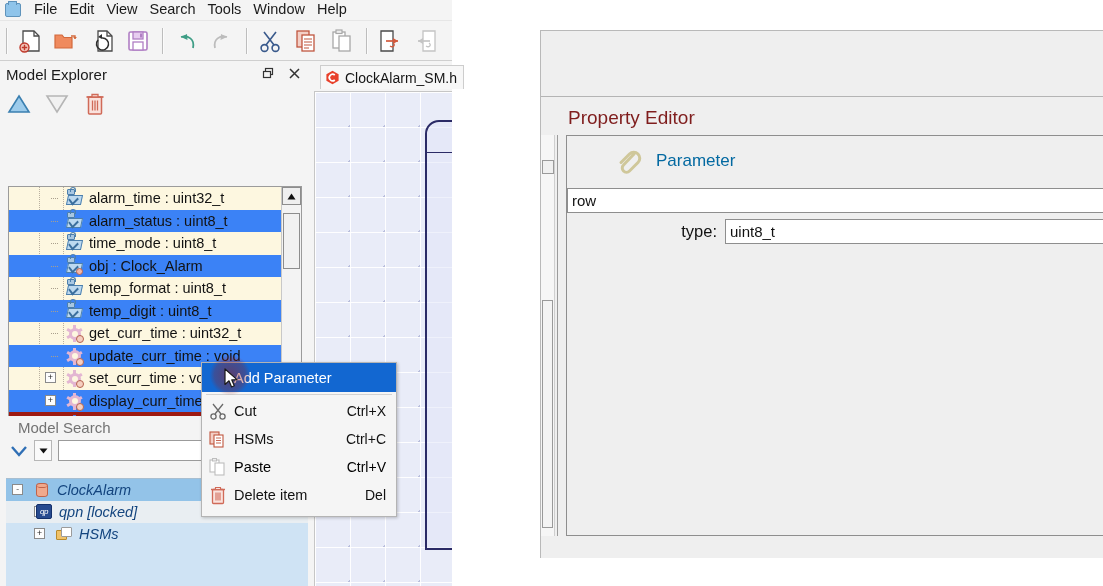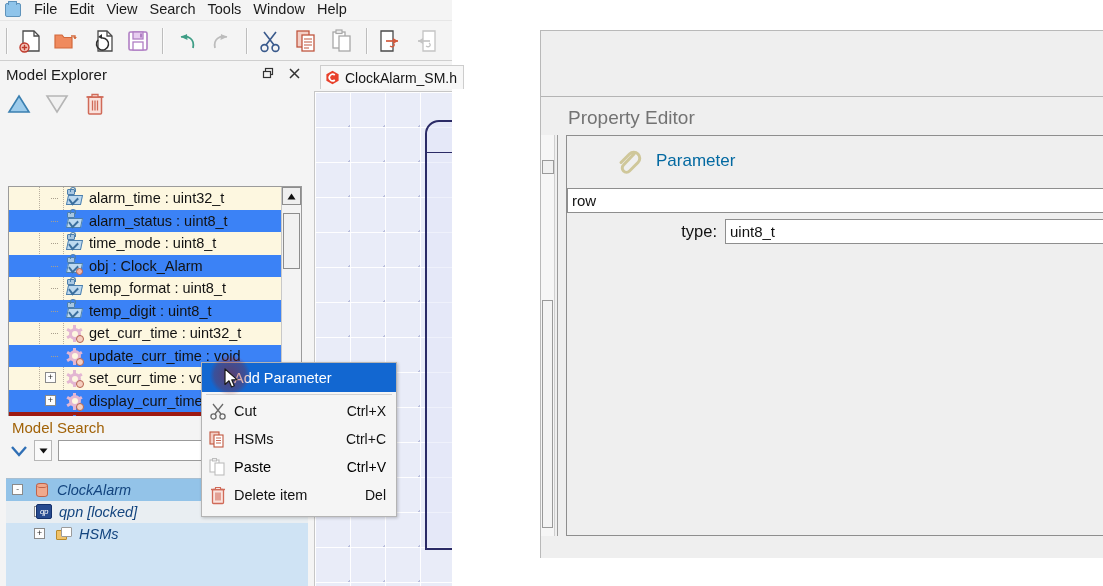--- a/index.html
+++ b/index.html
@@ -169,21 +169,21 @@
   .vsb-thumb {
     position:absolute; left:1px; top:26px; width:17px; height:56px;
     background:#f1f1f1; border:1px solid #8d8d8d; cursor: pointer;
   }
 
   
   .panel-ms {
     position: absolute; left: 0; top: 416px; width: 308px; height: 170px;
     background: #f4f4f4;
   }
-  .ms-title { font-size: 15px; color:#a16207; padding: 3px 0 0 12px; }
+  .ms-title { font-size: 15px; color:#737373; padding: 3px 0 0 18px; }
   .ms-toolbar { display:flex; align-items:center; padding: 4px 0 0 6px; gap: 2px; }
   .ms-icon-btn { width: 26px; height: 21px; display:flex; align-items:center;
                  justify-content:center; cursor:pointer; }
   .ms-drop-btn { width: 18px; height: 21px; border:1px solid #b7b7b7; background:#fafafa;
                  display:flex; align-items:center; justify-content:center; cursor:pointer; }
   .ms-input {
     height: 21px; width: 160px; border:1px solid #9b9b9b; background:#ffffff;
     margin-left: 4px; font-size: 13px; padding: 0 3px; outline: none;
     font-family: "Liberation Sans", sans-serif;
   }
@@ -279,21 +279,21 @@
   
   .right-win {
     position:absolute; left: 540px; top: 30px; width: 563px; height: 528px;
     background:#efefef; border-top:1px solid #b9b9b9; border-left:1px solid #b9b9b9;
   }
   .right-topband {
     position:absolute; left:0; top:0; right:0; height: 66px; background:#efefef;
     border-bottom: 1px solid #b4b4b4;
   }
   .pe-title {
-    position:absolute; left: 27px; top: 76px; font-size: 19px; color:#737373;text-align:center;
+    position:absolute; left: 27px; top: 76px; font-size: 19px; color:#7f1d1d;text-align:center;
   }
   .pe-box {
     position:absolute; left: 25px; top: 104px; right: -2px; bottom: 22px;
     border: 1px solid #8e8e8e; background: #efefef; border-right: none;
   }
   .pe-head { display:flex; align-items:center; padding: 10px 0 6px 47px; }
   .clip-icon { width: 28px; height: 30px; position: relative; margin-right: 14px; }
   .pe-head-label { font-size: 17px; color:#0369a1; }
   .pe-field-row { display:flex; align-items:center; margin-top: 6px; }
   .pe-field-label {

